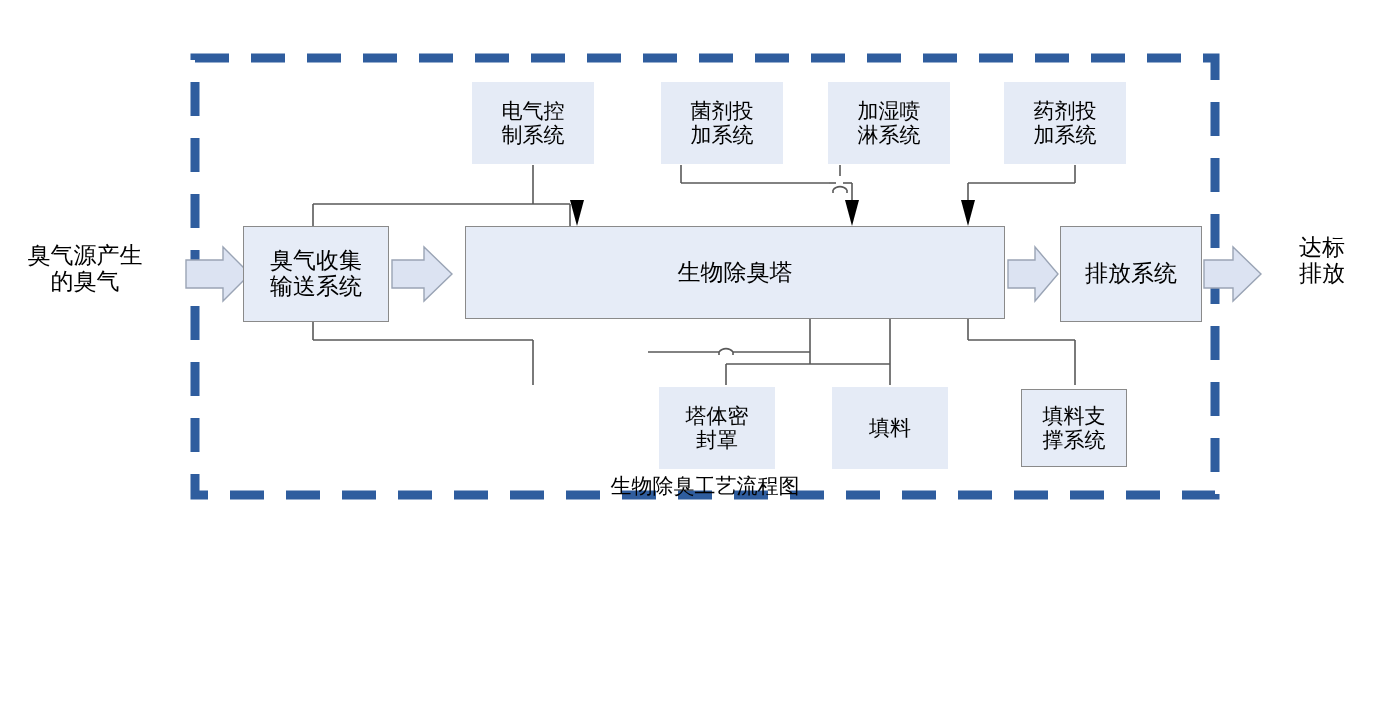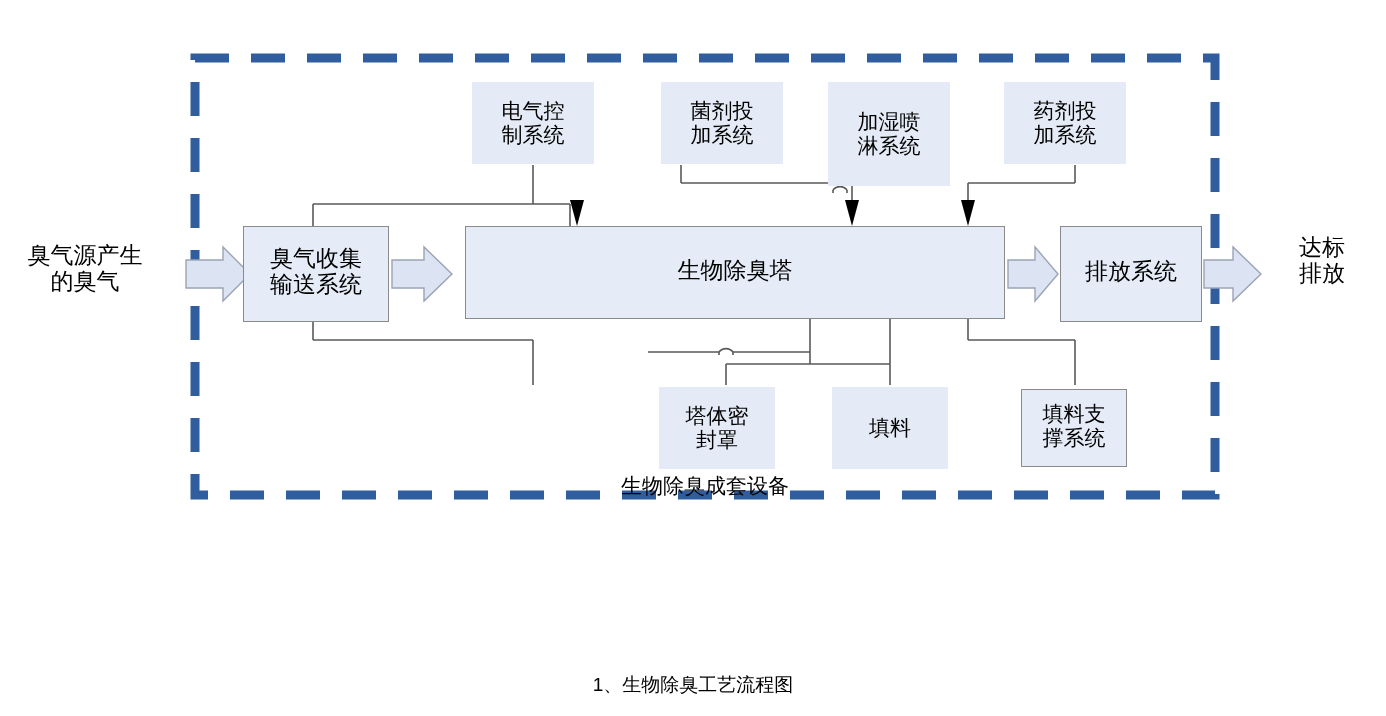--- a/index.html
+++ b/index.html
@@ -33,21 +33,20 @@
     justify-content: center;
     text-align: center;
     color: #000000;
     line-height: 1.12;
     white-space: pre-line;
     background: #e5ebf6;
   }
   .node.solid {
     border: 1px solid #8a8a8a;
     background: #e6ecf7;
-    font-family: Liberation Mono, monospace;
   }
   .node.dashdot {
     border: 3px dashed #000000;
     border-style: dashed;
     background: #e5ebf6;
   }
   
   .dashdot {
     border: none !important;
     background-color: #e5ebf6;
@@ -169,21 +168,21 @@
   <div class="node dashdot t-20" style="left:472px; top:82px; width:122px; height:82px;">
     <span class="lbl">电气控
 制系统</span>
   </div>
 
   <div class="node dashdot t-20" style="left:631px; top:82px; width:122px; height:82px;margin-left:30px;">
     <span class="lbl">菌剂投
 加系统</span>
   </div>
 
-  <div class="node dashdot t-20" style="left:828px; top:82px; width:122px; height:104px;">
+  <div class="node dashdot t-20" style="left:828px; top:82px; width:122px; height:82px;">
     <span class="lbl">加湿喷
 淋系统</span>
   </div>
 
   <div class="node dashdot t-20" style="left:1004px; top:82px; width:122px; height:82px;">
     <span class="lbl">药剂投
 加系统</span>
   </div>
 
 
@@ -194,17 +193,16 @@
 
   <div class="node dashdot t-20" style="left:832px; top:387px; width:116px; height:82px;">
     <span class="lbl">填料</span>
   </div>
 
   <div class="node solid t-20" style="left:1021px; top:389px; width:106px; height:78px;">
     <span class="lbl">填料支
 撑系统</span>
   </div>
 
-  <div class="freetext t-20" style="left:565px; top:474px; width:280px;">生物除臭成套设备</div>
-
-  <div class="caption" style="left:493px; top:672px; width:400px;">1、生物除臭工艺流程图</div>
+  <div class="freetext t-20" style="left:565px; top:474px; width:280px;">生物除臭工艺流程图</div>
+
 
 </div>
 
 </body></html>

